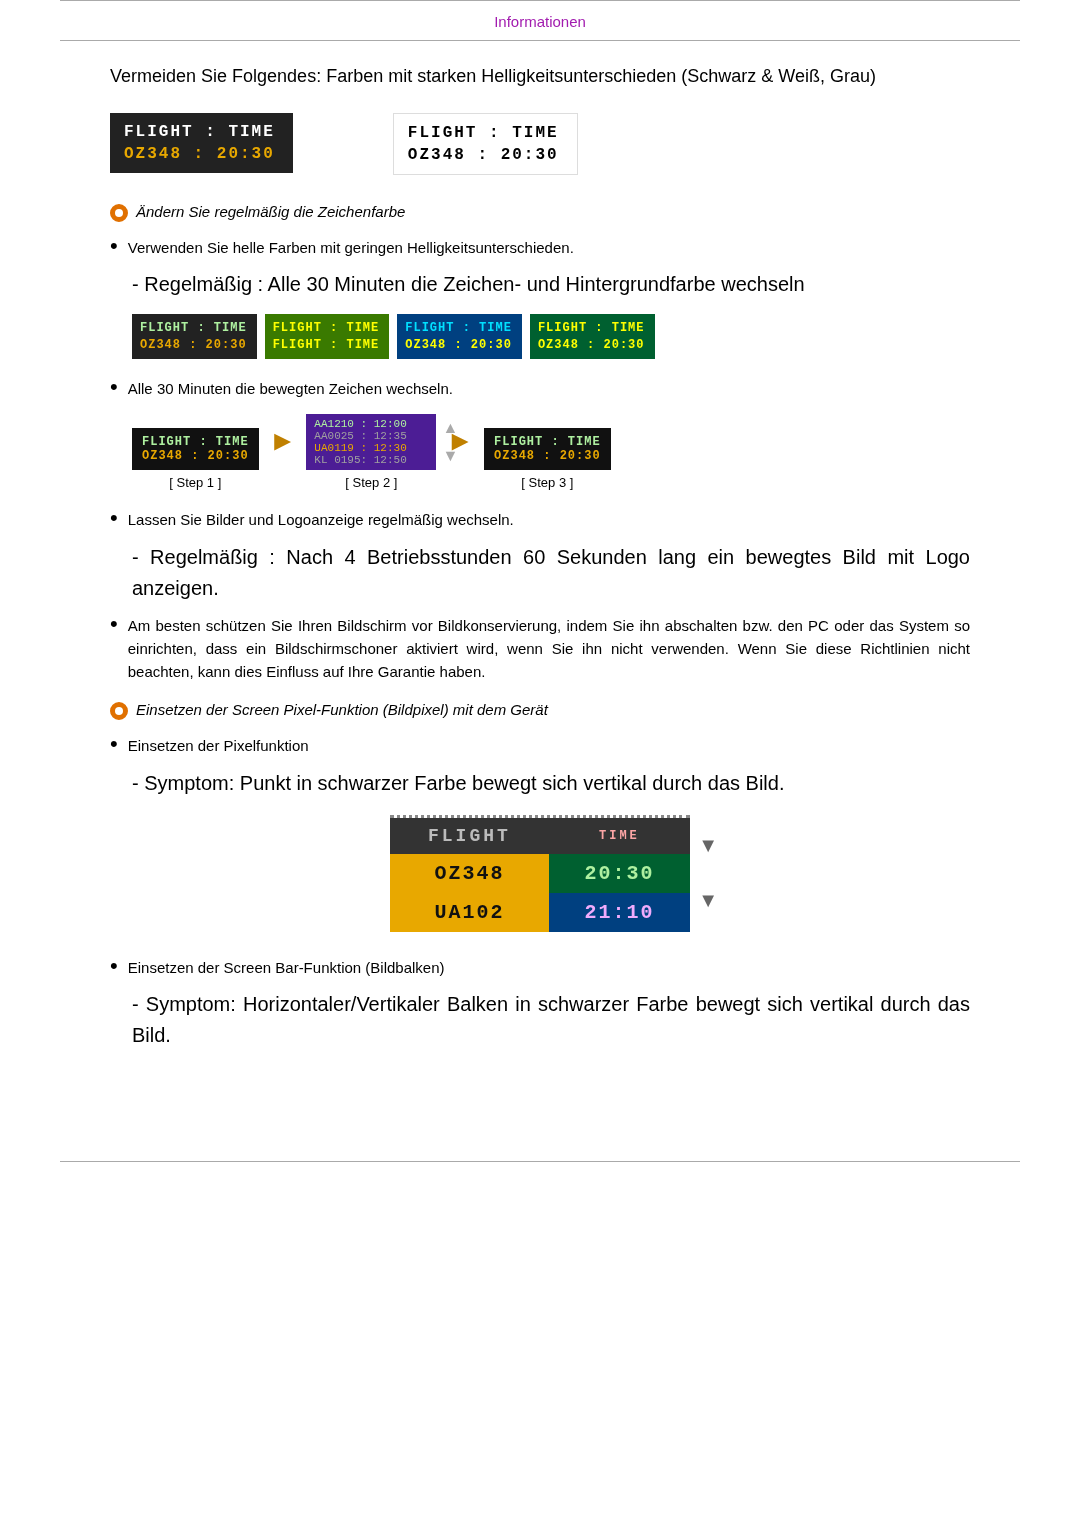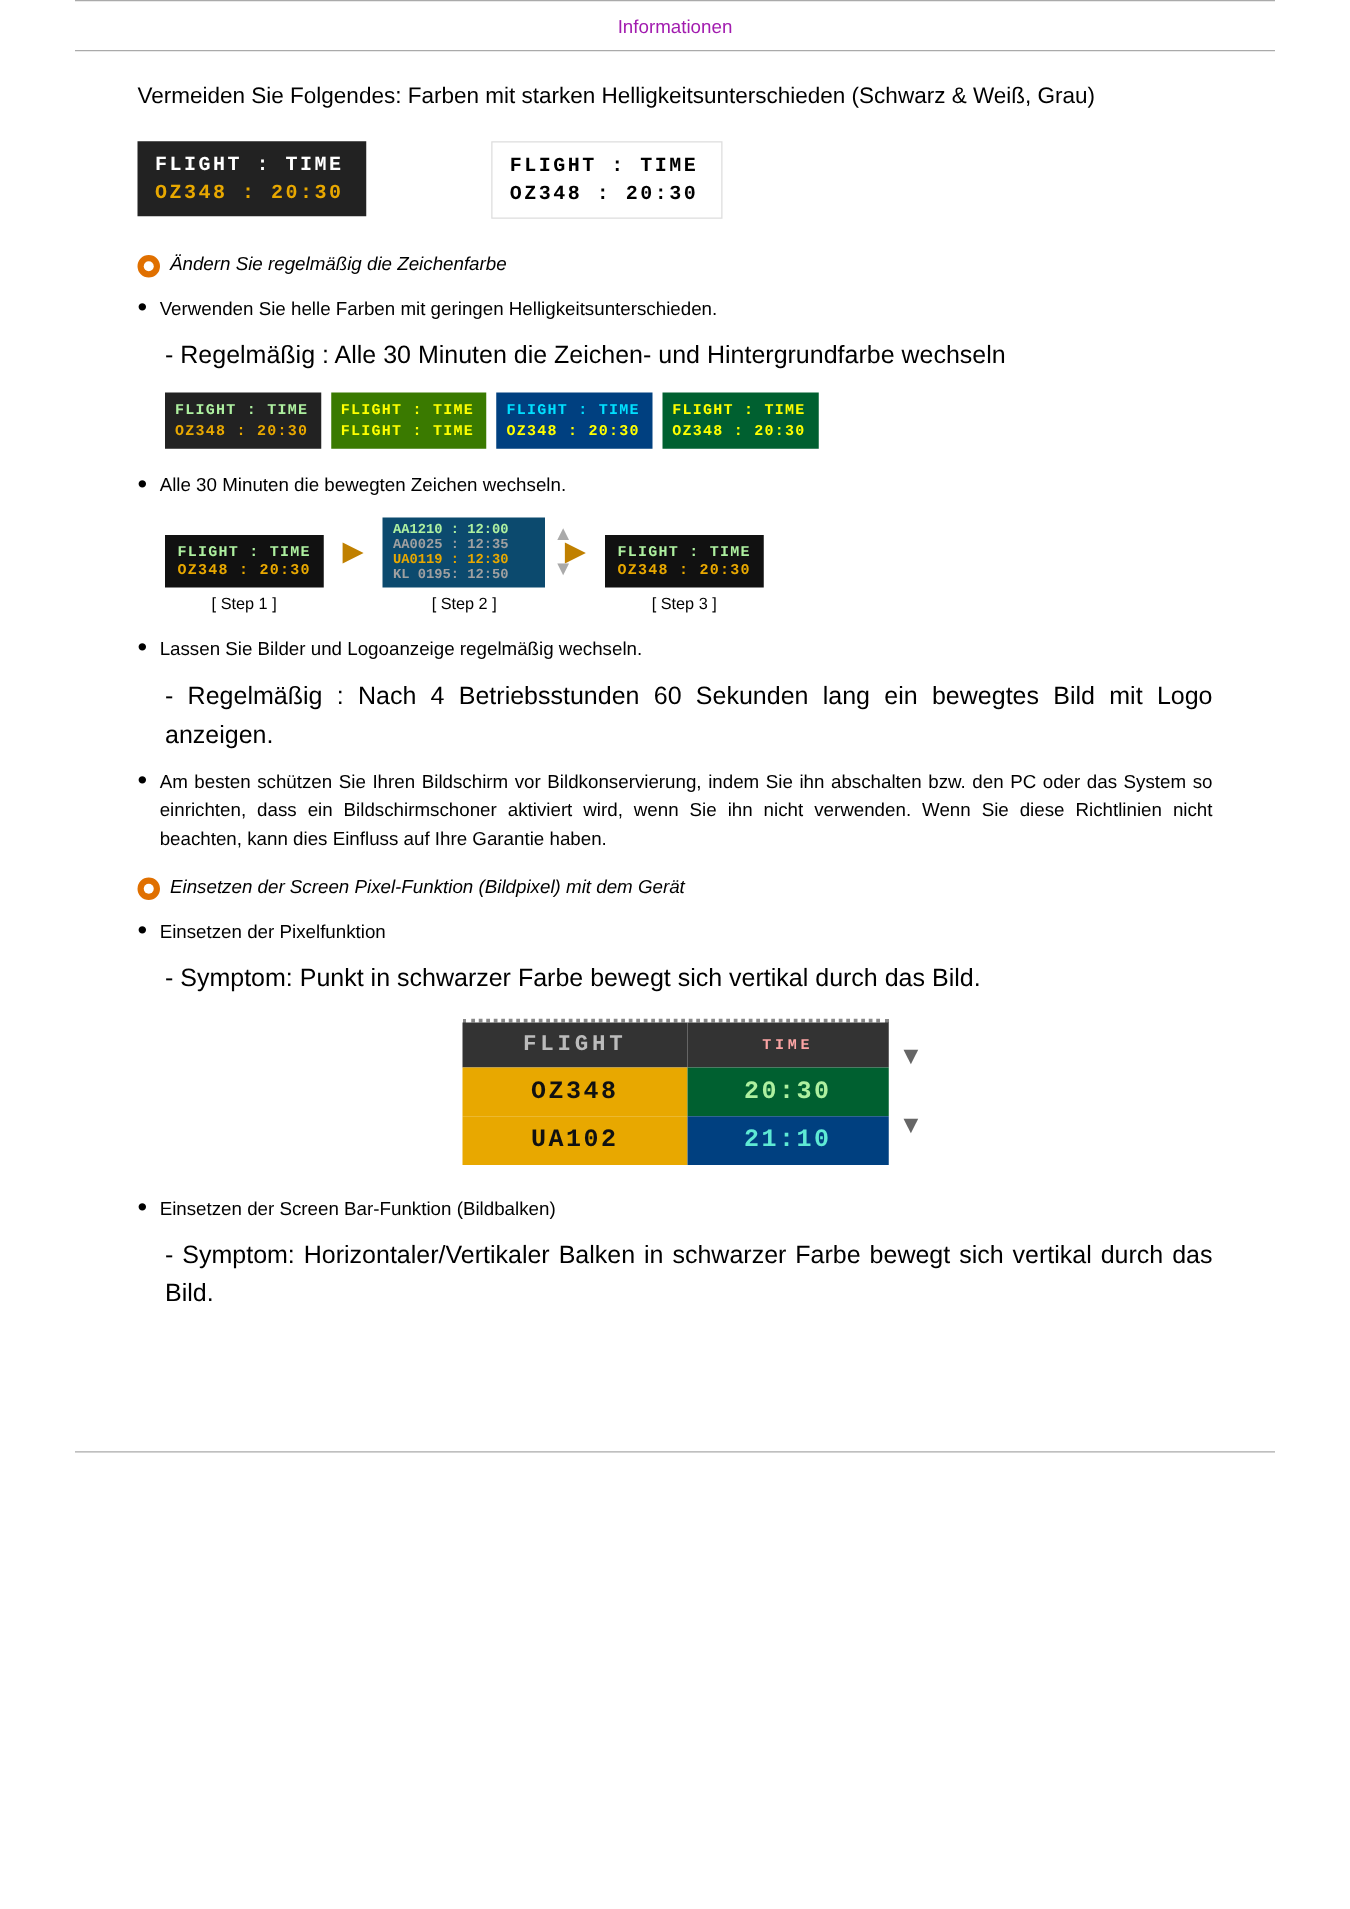--- a/index.html
+++ b/index.html
@@ -204,23 +204,23 @@
       color: #aef0a0;
       font-family: 'Courier New', monospace;
       font-weight: bold;
       font-size: 12px;
       letter-spacing: 1px;
       padding: 7px 10px;
       min-width: 108px;
     }
     .step1-box .r2 { color: #e8a800; }
     .step2-box {
-      background: #0c4a6e;
-      font-family: 'Courier New', monospace;
-      font-weight: bold;
+      background: #4c1d95;
+      font-family: 'Courier New', monospace;
+      font-weight: normal;
       font-size: 11px;
       letter-spacing: 0px;
       padding: 4px 8px;
       min-width: 130px;
       position: relative;
     }
     .step2-box .line1 { color: #aef0a0; }
     .step2-box .line2 { color: #a0a0a0; }
     .step2-box .line3 { color: #e8a800; }
     .step2-box .line4 { color: #a0a0a0; }
@@ -248,21 +248,21 @@
       text-align: center;
     }
     .pdt-header {
       background: #222;
       color: #aaa;
       font-size: 18px;
     }
     .pdt-row1 td:first-child { background: #e8a800; color: #111; }
     .pdt-row1 td:last-child { background: #006030; color: #aef0a0; }
     .pdt-row2 td:first-child { background: #e8a800; color: #111; }
-    .pdt-row2 td:last-child { background: #004080; color: #5eead4; }
+    .pdt-row2 td:last-child { background: #004080; color: #f0abfc; }
     .bottom-divider {
       border: none;
       border-top: 1px solid #aaa;
       margin: 40px 60px 0 60px;
     }
   </style>
 </head>
 <body>
 
 <div class="page-container">
@@ -383,21 +383,21 @@
     </div>
 
     <div class="bullet-item">
       <span class="bullet-dot">•</span>
       <span class="bullet-text">Einsetzen der Pixelfunktion</span>
     </div>
 
     <div class="sub-bullet">- Symptom: Punkt in schwarzer Farbe bewegt sich vertikal durch das Bild.</div>
 
     <div style="display:flex; justify-content:center; margin: 16px 0 24px 0;">
-      <div style="position:relative; width:341px;">
+      <div style="position:relative; width:300px;">
 
         <div style="border-top: 3px dotted #888; width:100%; margin-bottom:0;"></div>
         <table class="pixel-demo-table">
           <tbody>
               <tr>
             <td class="pdt-header" style="background:#333; color:#bbb; font-size:18px; letter-spacing:3px;">FLIGHT</td>
             <td class="pdt-header" style="background:#333; color:#fca5a5; font-size:12px; letter-spacing:3px;">TIME</td>
           </tr>
           <tr class="pdt-row1">
             <td>OZ348</td>

